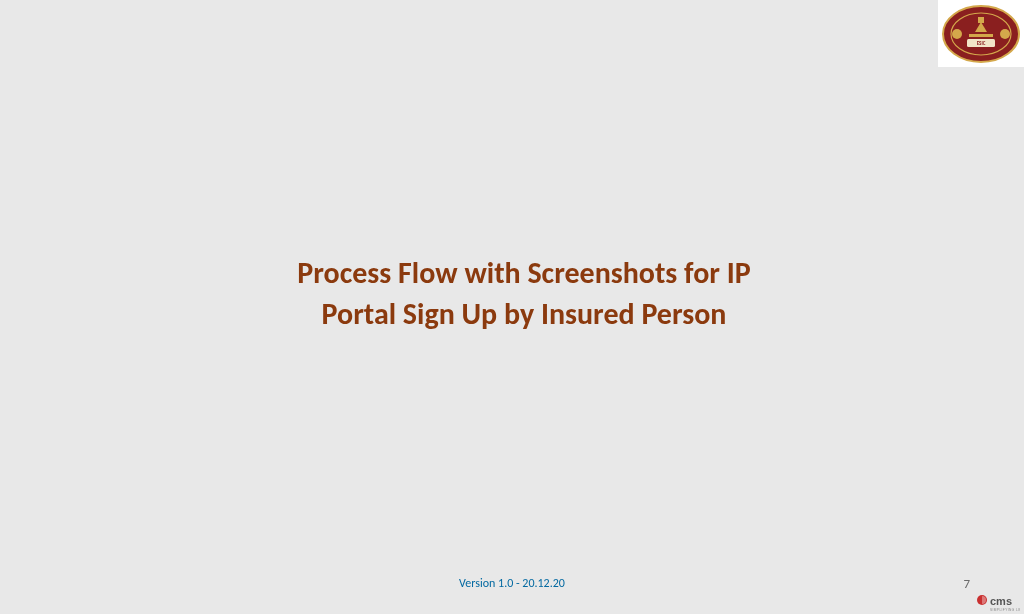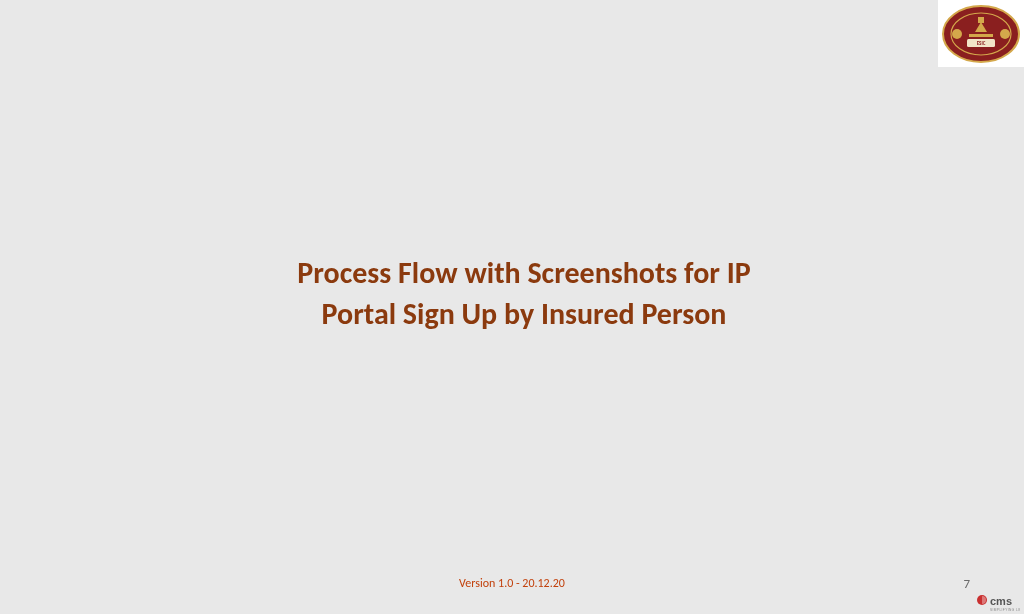--- a/index.html
+++ b/index.html
@@ -48,21 +48,21 @@
       position: absolute;
       bottom: 18px;
       left: 0;
       width: 100%;
       height: 20px;
     }
     .version-text {
       position: absolute;
       left: 50%;
       transform: translateX(-50%);
-      color: #c2410c;
+      color: #0369a1;
       font-size: 12px;
     }
     .page-number {
       position: absolute;
       right: 54px;
       color: #6b6b6b;
       font-size: 13px;
     }
     .cms-logo {
       position: absolute;

